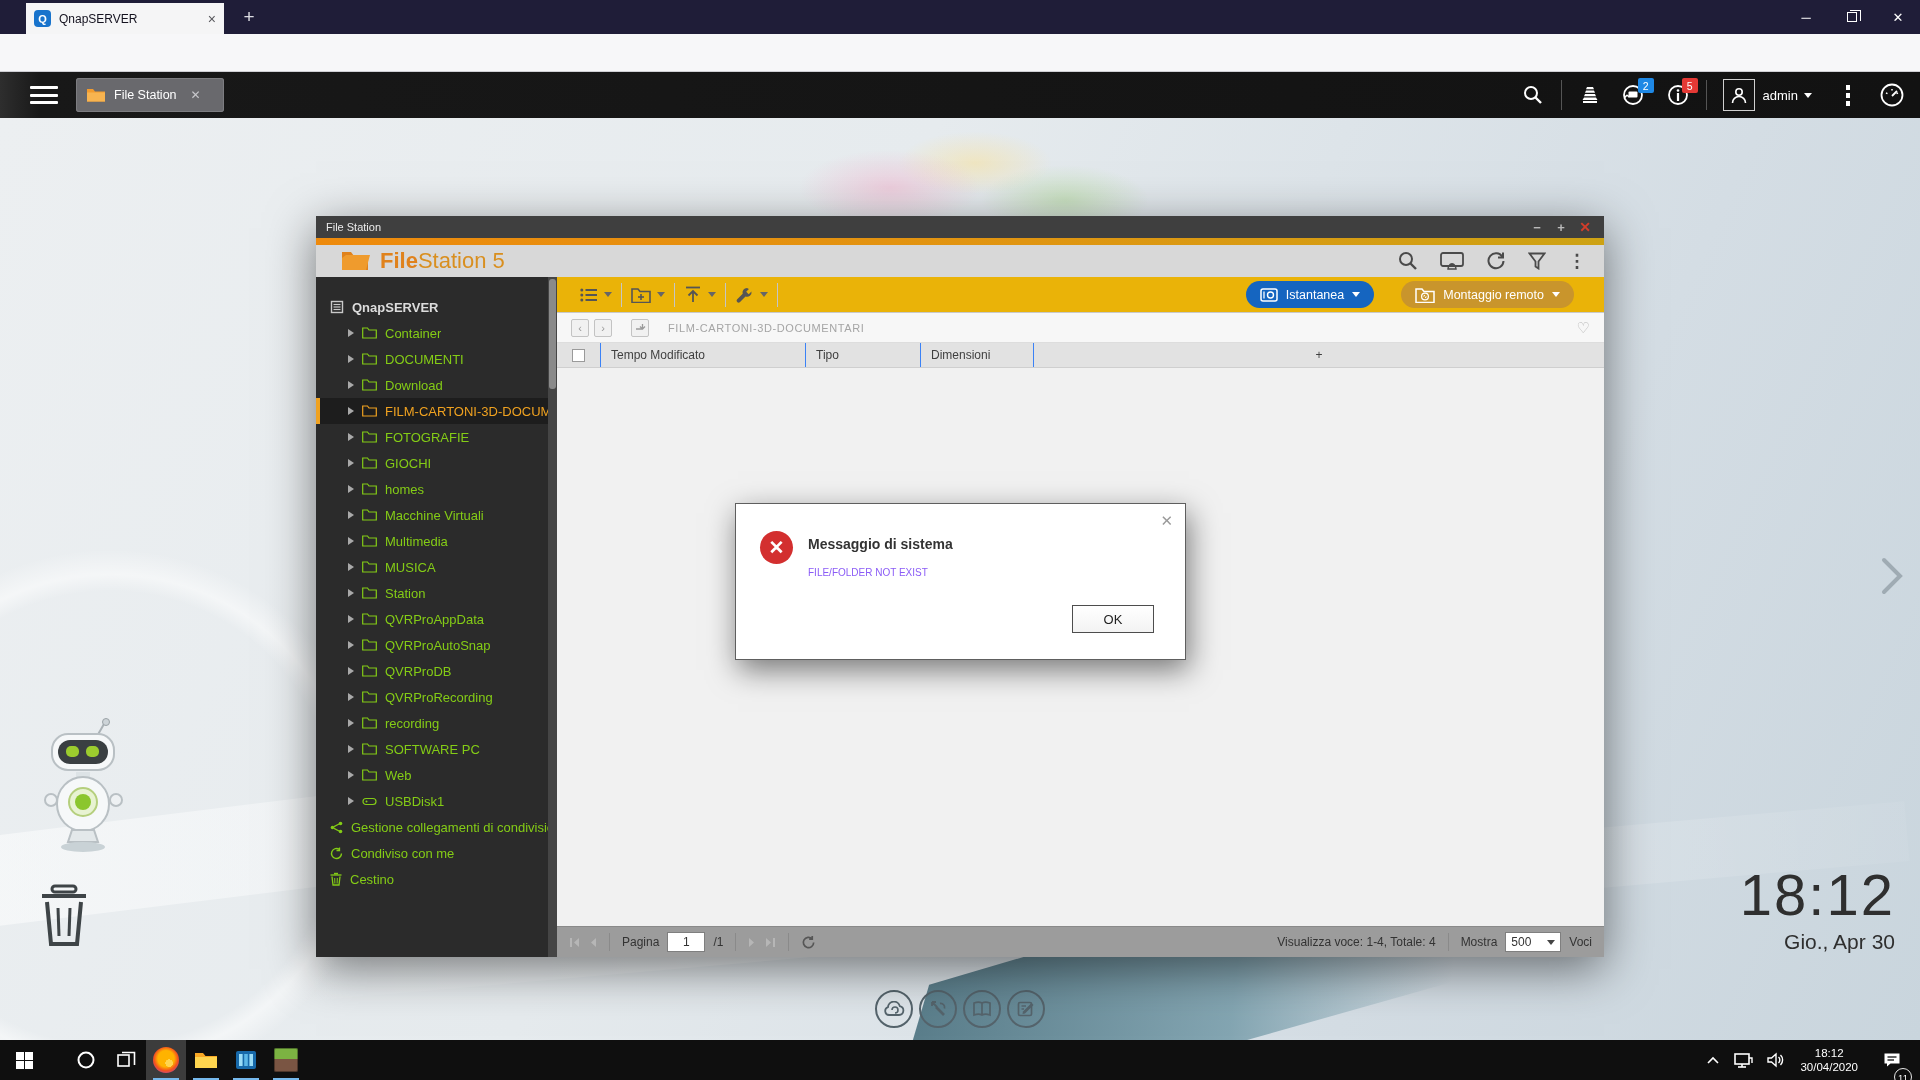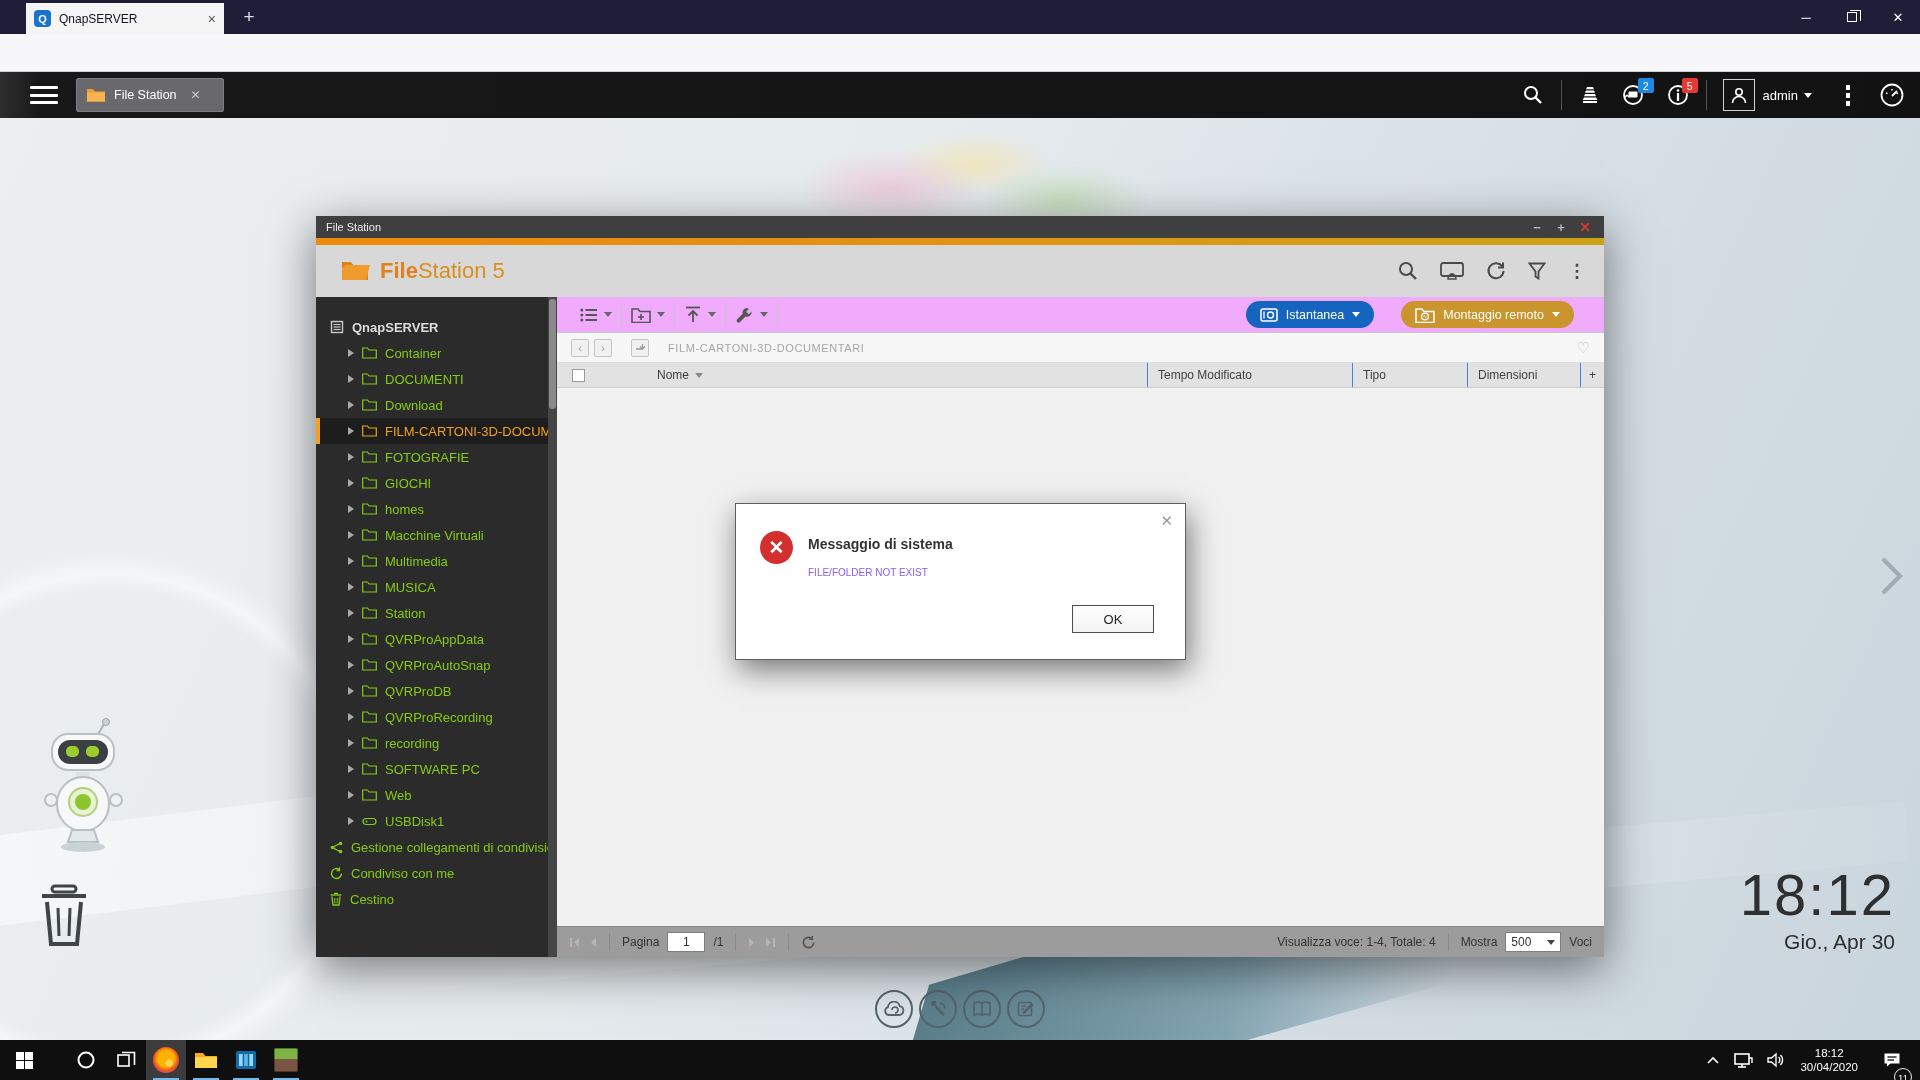--- a/index.html
+++ b/index.html
@@ -77,41 +77,41 @@
   .robot { position:absolute; left:38px; top:598px; }
   .desk-trash { position:absolute; left:38px; top:766px; }
 
   
   .fs-window { position:absolute; left:316px; top:216px; width:1288px; height:741px; box-shadow:0 12px 45px rgba(0,0,0,.5); background:#f1f1f1; display:flex; flex-direction:column; }
   .fs-titlebar { height:22px; background:#3f3f3f; display:flex; align-items:center; padding:0 10px; gap:6px; }
   .fs-titlebar-text { color:#ececec; font-size:11px; flex:1; }
   .fs-tbtn { width:18px; text-align:center; font-size:13px; line-height:1; color:#b9b9b9; font-weight:bold; }
   .fs-tbtn.close { color:#d33d2a; font-size:14px; }
   .fs-stripe { height:7px; background:linear-gradient(90deg,#ee8a0c,#e09511 55%,#cda214); }
-  .fs-header { height:52px; background:#d8d8d8; display:flex; align-items:center; padding:0 18px 0 24px; gap:10px; }
+  .fs-header { height:32px; background:#d8d8d8; display:flex; align-items:center; padding:0 18px 0 24px; gap:10px; }
   .fs-logo-text { font-size:22px; color:#d98f1f; }
   .fs-logo-text b { color:#e0821c; font-weight:bold; }
   .fs-header-icons { margin-left:auto; display:flex; align-items:center; gap:22px; color:#4a4a4a; }
   .fs-body { flex:1; display:flex; min-height:0; }
 
   
   .fs-sidebar { width:241px; background:#2b2b2b; position:relative; padding-top:17px; overflow:hidden; }
   .tree-item { height:26px; display:flex; align-items:center; gap:8px; padding-left:14px; color:#84cc16; font-size:13px; white-space:nowrap; overflow:hidden; }
   .tree-item .lbl { overflow:hidden; }
   .tree-item.root { font-weight:bold; color:#dcdcdc; }
   .tree-item.folder { padding-left:32px; }
   .tree-item.selected { background:#1d1d1d; color:#f0a220; box-shadow:inset 4px 0 0 #f0a220; }
   .tri { width:0; height:0; border-top:4px solid transparent; border-bottom:4px solid transparent; border-left:6px solid #a9a9a9; flex:none; }
   .tree-ic { flex:none; color:inherit; }
   .fs-scrollbar { position:absolute; right:0; top:0; width:9px; height:100%; background:#454545; }
   .fs-scrollthumb { position:absolute; right:1px; top:2px; width:7px; height:110px; background:#8a8a8a; border-radius:3px; }
 
   
   .fs-content { flex:1; display:flex; flex-direction:column; min-width:0; }
-  .fs-toolbar { height:36px; background:#f0abfc; border-bottom:1px solid #c9c9c9; display:flex; align-items:center; padding:0 14px; color:#555; }
+  .fs-toolbar { height:36px; background:#eab308; border-bottom:1px solid #c9c9c9; display:flex; align-items:center; padding:0 14px; color:#555; }
   .tool-group { display:flex; align-items:center; gap:6px; padding:0 9px; }
   .tool-sep { width:1px; height:24px; background:#c5c5c5; }
   .caret-down-g { width:0; height:0; border-left:4px solid transparent; border-right:4px solid transparent; border-top:5px solid #666; }
   .fs-toolbar-btns { margin-left:auto; display:flex; align-items:center; gap:27px; padding-right:16px; }
   .pill-btn { height:27px; border-radius:14px; display:flex; align-items:center; gap:8px; padding:0 14px; color:#fff; font-size:12.5px; }
   .pill-blue { background:#1565c0; }
   .pill-amber { background:#c9952c; }
   .pill-btn .caret-down-w { border-top-color:#fff; }
 
   .fs-breadcrumb { height:30px; background:#f7f7f7; border-bottom:1px solid #ddd; display:flex; align-items:center; padding:0 14px; gap:5px; }
@@ -700,24 +700,20 @@
             </svg>
         </span>
         <span class="bc-path">FILM-CARTONI-3D-DOCUMENTARI</span>
         <span class="bc-heart">♡</span>
       </div>
 
       <div class="fs-thead">
         <div class="th first">
             <span class="th-checkbox"></span>
           </div>
-        <div class="th th-name">
-            <span>Nome</span>
-            <span class="sort-caret"></span>
-          </div>
         <div class="th th-time">
             <span>Tempo Modificato</span>
           </div>
         <div class="th th-type">
             <span>Tipo</span>
           </div>
         <div class="th th-size">
             <span>Dimensioni</span>
           </div>
         <div class="th th-add">

